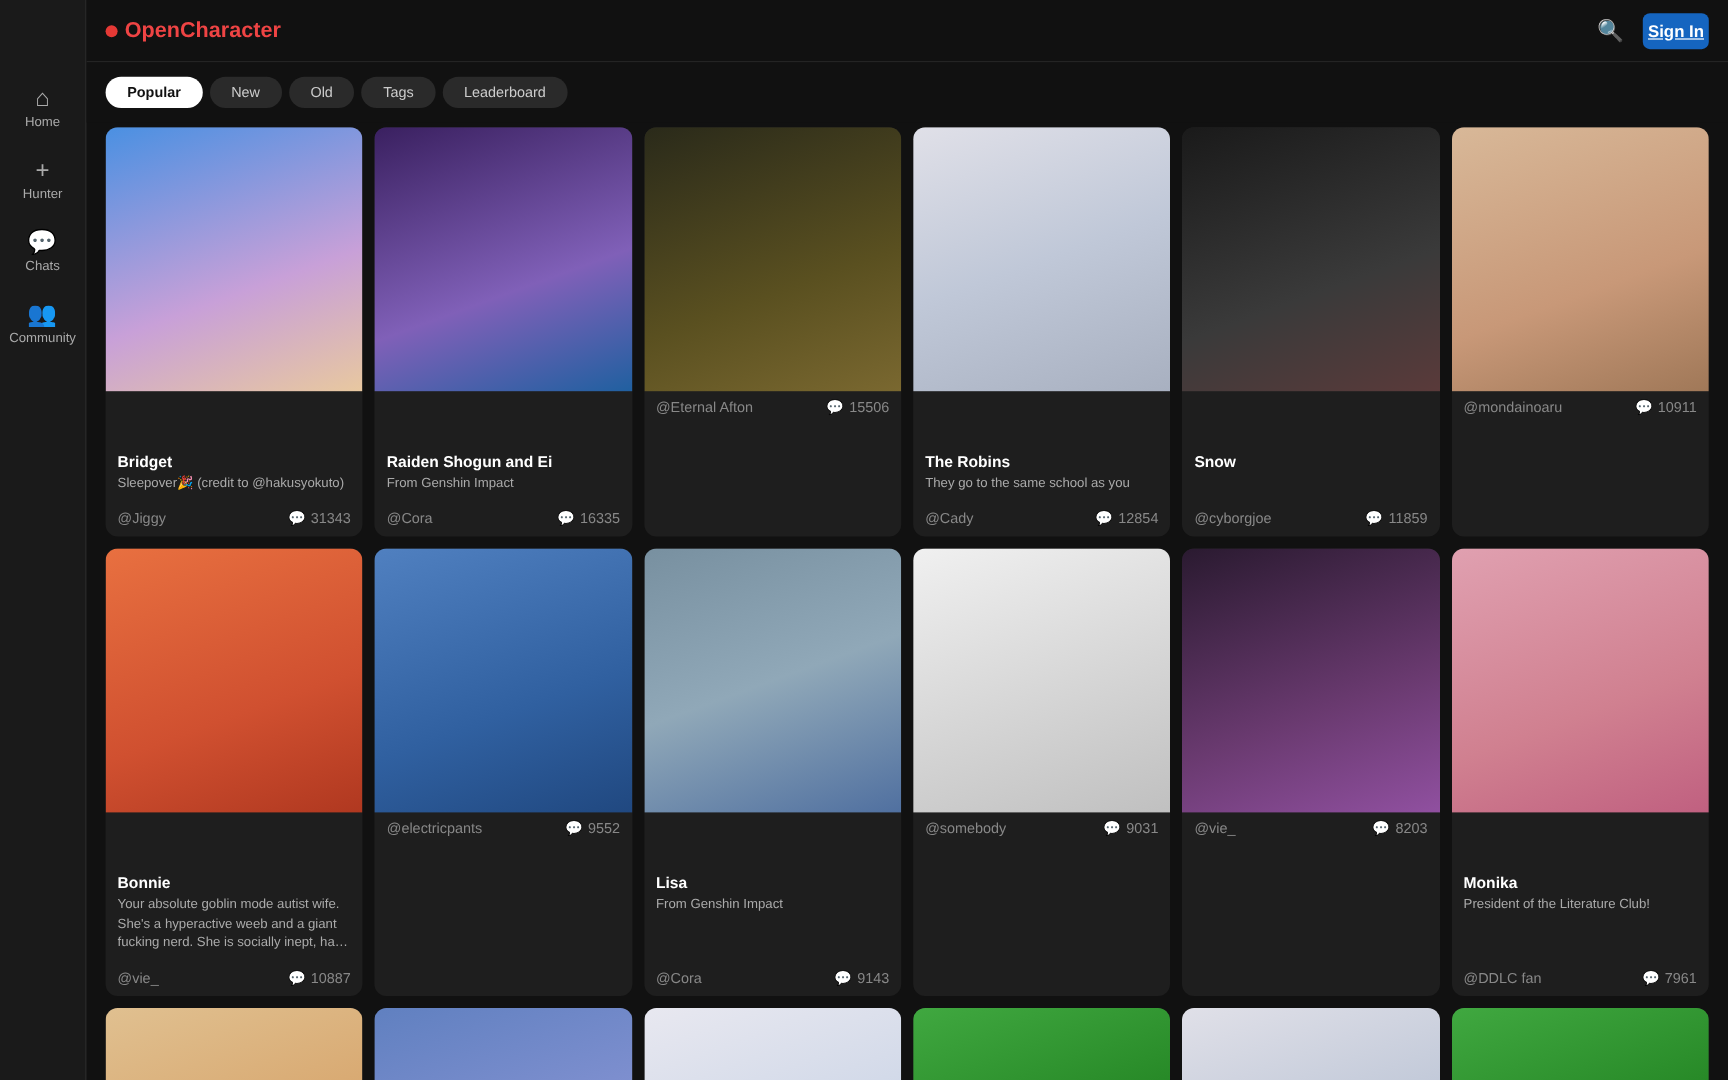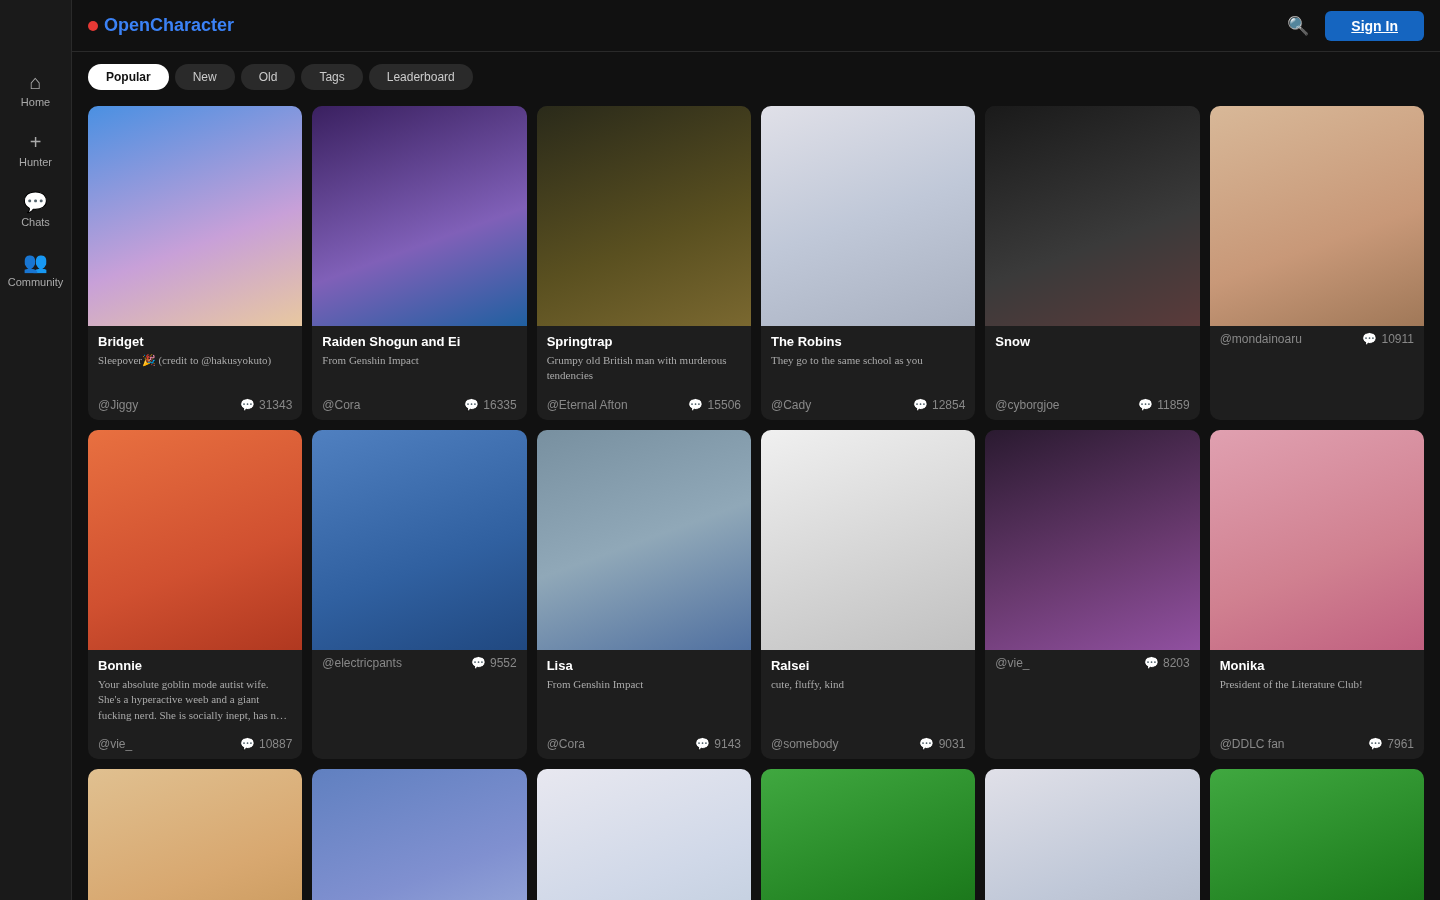--- a/index.html
+++ b/index.html
@@ -58,21 +58,21 @@
       padding: 0 16px;
       border-bottom: 1px solid #2a2a2a;
       flex-shrink: 0;
     }
     .logo {
       display: flex;
       align-items: center;
       gap: 6px;
       font-size: 18px;
       font-weight: 700;
-      color: #3b82f6;
+      color: #ef4444;
     }
     .logo-dot {
       width: 10px;
       height: 10px;
       background: #e53935;
       border-radius: 50%;
       display: inline-block;
     }
     .nav-right {
       display: flex;
@@ -84,21 +84,21 @@
       border: none;
       color: #ccc;
       cursor: pointer;
       font-size: 18px;
     }
     .sign-in-btn {
       background: #1565c0;
       color: #fff;
       border: none;
       border-radius: 6px;
-      padding: 7px 26px;
+      padding: 7px 4px;
       font-size: 14px;
       font-weight: 600;
       cursor: pointer;
       text-decoration: underline;
     }
 
     
     #tab-bar {
       display: flex;
       gap: 6px;
@@ -163,30 +163,30 @@
       padding: 8px 10px;
       flex: 1;
       display: flex;
       flex-direction: column;
       gap: 4px;
     }
     .card-name {
       font-size: 13px;
       font-weight: 700;
       color: #fff;
+      margin-top: 43px;
     }
     .card-desc {
       font-size: 11px;
       color: #aaa;
       line-height: 1.4;
       display: -webkit-box;
       -webkit-line-clamp: 3;
       -webkit-box-orient: vertical;
       overflow: hidden;
-      font-family: Liberation Serif, serif;
     }
     .card-footer {
       display: flex;
       justify-content: space-between;
       align-items: center;
       padding: 6px 10px 8px;
       font-size: 12px;
       color: #888;
     }
     .card-author { color: #888; }
@@ -285,24 +285,20 @@
     <div class="card-footer">
       <span class="card-author">@Cora</span>
       <span class="card-chats">
         <span>💬</span>
               <span>16335</span>
       </span>
     </div>
   </div>
         <div class="character-card">
     <div class="img-placeholder bg-3"></div>
-    <div class="card-info">
-      <div class="card-name">Springtrap</div>
-      <div class="card-desc">Grumpy old British man with murderous tendencies</div>
-    </div>
     <div class="card-footer">
       <span class="card-author">@Eternal Afton</span>
       <span class="card-chats">
         <span>💬</span>
               <span>15506</span>
       </span>
     </div>
   </div>
         <div class="character-card">
     <div class="img-placeholder bg-4"></div>
@@ -374,24 +370,20 @@
     <div class="card-footer">
       <span class="card-author">@Cora</span>
       <span class="card-chats">
         <span>💬</span>
               <span>9143</span>
       </span>
     </div>
   </div>
         <div class="character-card">
     <div class="img-placeholder bg-10"></div>
-    <div class="card-info">
-      <div class="card-name">Ralsei</div>
-      <div class="card-desc">cute, fluffy, kind</div>
-    </div>
     <div class="card-footer">
       <span class="card-author">@somebody</span>
       <span class="card-chats">
         <span>💬</span>
               <span>9031</span>
       </span>
     </div>
   </div>
         <div class="character-card">
     <div class="img-placeholder bg-11"></div>

